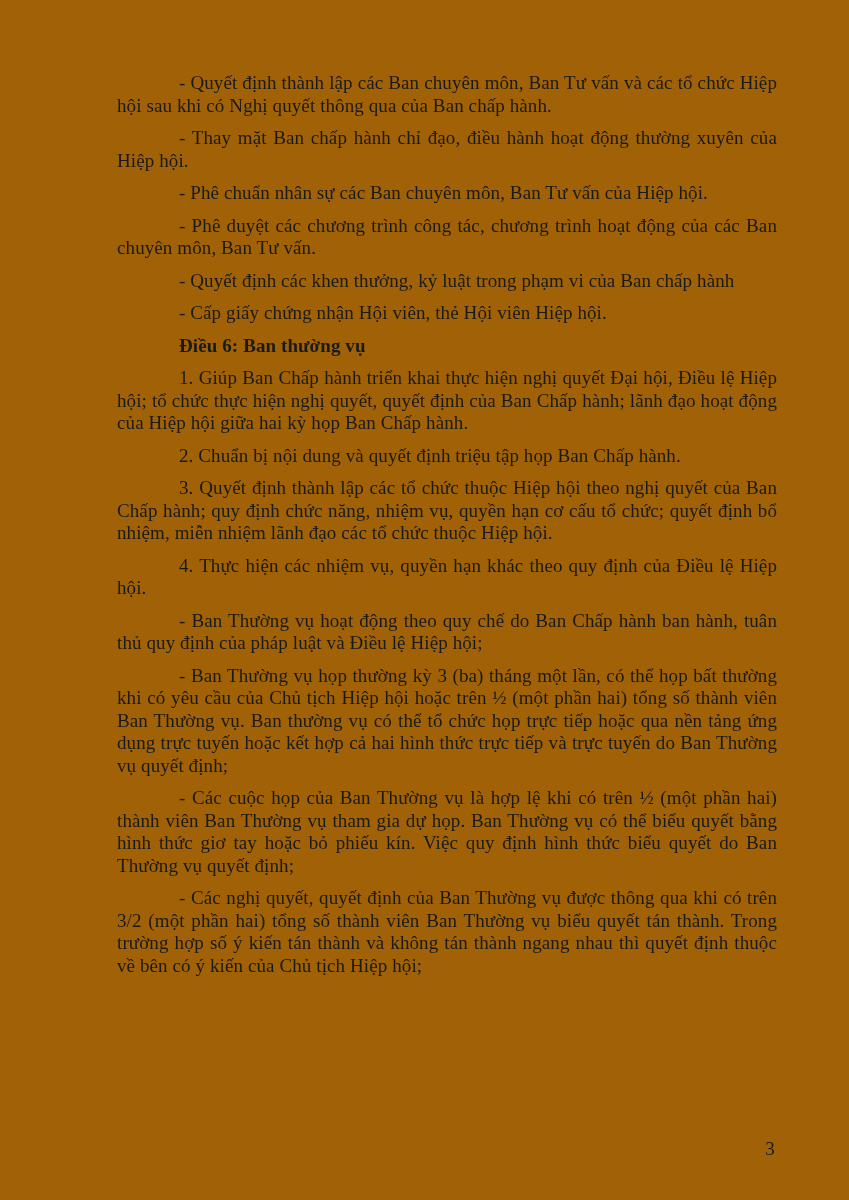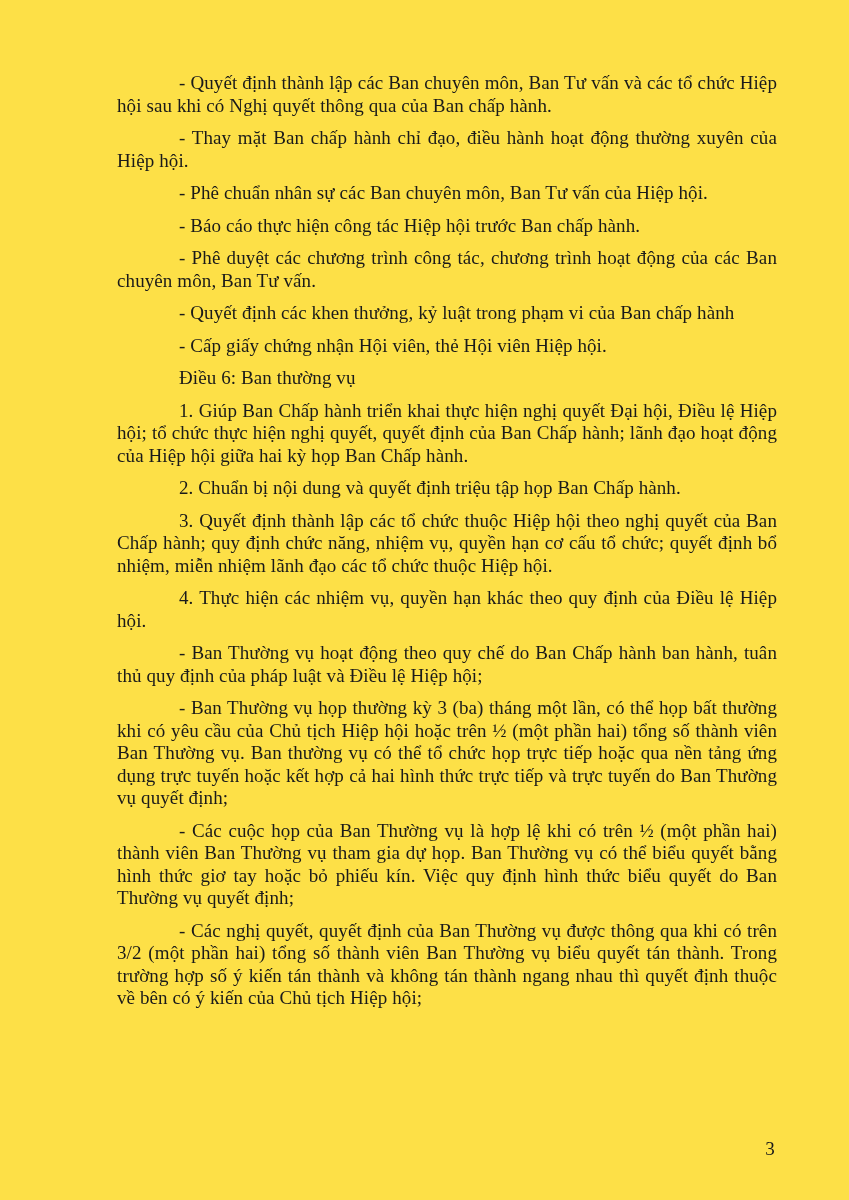--- a/index.html
+++ b/index.html
@@ -8,62 +8,61 @@
   }
   body {
     width: 849px;
     height: 1200px;
     background: #ffffff;
   }
   .page {
     position: relative;
     width: 849px;
     height: 1200px;
-    background: #fde047;
+    background: #a16207;
     overflow: hidden;
     font-family: "Liberation Serif", "DejaVu Serif", serif;
     color: #1a1a1a;
   }
   .doc-body {
     position: absolute;
     left: 117px;
     top: 72px;
     width: 660px;
   }
   .para {
     margin: 0 0 10px 0;
     font-size: 19px;
     line-height: 22.5px;
     text-align: justify;
     text-indent: 62px;
     letter-spacing: 0.1px;
   }
   .para.heading {
-    font-weight: normal;
+    font-weight: bold;
     text-align: left;
   }
   .page-number {
     position: absolute;
     top: 1138px;
     left: 760px;
     width: 20px;
     font-size: 19px;
     line-height: 22px;
     text-align: center;
   }
 </style>
 </head>
 <body>
 
 <div class="page">
   <div class="doc-body">
       <p class="para body">- Quyết định thành lập các Ban chuyên môn, Ban Tư vấn và các tổ chức Hiệp hội sau khi có Nghị quyết thông qua của Ban chấp hành.</p>
       <p class="para body">- Thay mặt Ban chấp hành chỉ đạo, điều hành hoạt động thường xuyên của Hiệp hội.</p>
       <p class="para body">- Phê chuẩn nhân sự các Ban chuyên môn, Ban Tư vấn của Hiệp hội.</p>
-      <p class="para body">- Báo cáo thực hiện công tác Hiệp hội trước Ban chấp hành.</p>
       <p class="para body">- Phê duyệt các chương trình công tác, chương trình hoạt động của các Ban chuyên môn, Ban Tư vấn.</p>
       <p class="para body">- Quyết định các khen thưởng, kỷ luật trong phạm vi của Ban chấp hành</p>
       <p class="para body">- Cấp giấy chứng nhận Hội viên, thẻ Hội viên Hiệp hội.</p>
       <p class="para heading">Điều 6: Ban thường vụ</p>
       <p class="para body">1. Giúp Ban Chấp hành triển khai thực hiện nghị quyết Đại hội, Điều lệ Hiệp hội; tổ chức thực hiện nghị quyết, quyết định của Ban Chấp hành; lãnh đạo hoạt động của Hiệp hội giữa hai kỳ họp Ban Chấp hành.</p>
       <p class="para body">2. Chuẩn bị nội dung và quyết định triệu tập họp Ban Chấp hành.</p>
       <p class="para body">3. Quyết định thành lập các tổ chức thuộc Hiệp hội theo nghị quyết của Ban Chấp hành; quy định chức năng, nhiệm vụ, quyền hạn cơ cấu tổ chức; quyết định bổ nhiệm, miễn nhiệm lãnh đạo các tổ chức thuộc Hiệp hội.</p>
       <p class="para body">4. Thực hiện các nhiệm vụ, quyền hạn khác theo quy định của Điều lệ Hiệp hội.</p>
       <p class="para body">- Ban Thường vụ hoạt động theo quy chế do Ban Chấp hành ban hành, tuân thủ quy định của pháp luật và Điều lệ Hiệp hội;</p>
       <p class="para body">- Ban Thường vụ họp thường kỳ 3 (ba) tháng một lần, có thể họp bất thường khi có yêu cầu của Chủ tịch Hiệp hội hoặc trên ½ (một phần hai) tổng số thành viên Ban Thường vụ. Ban thường vụ có thể tổ chức họp trực tiếp hoặc qua nền tảng ứng dụng trực tuyến hoặc kết hợp cả hai hình thức trực tiếp và trực tuyến do Ban Thường vụ quyết định;</p>

